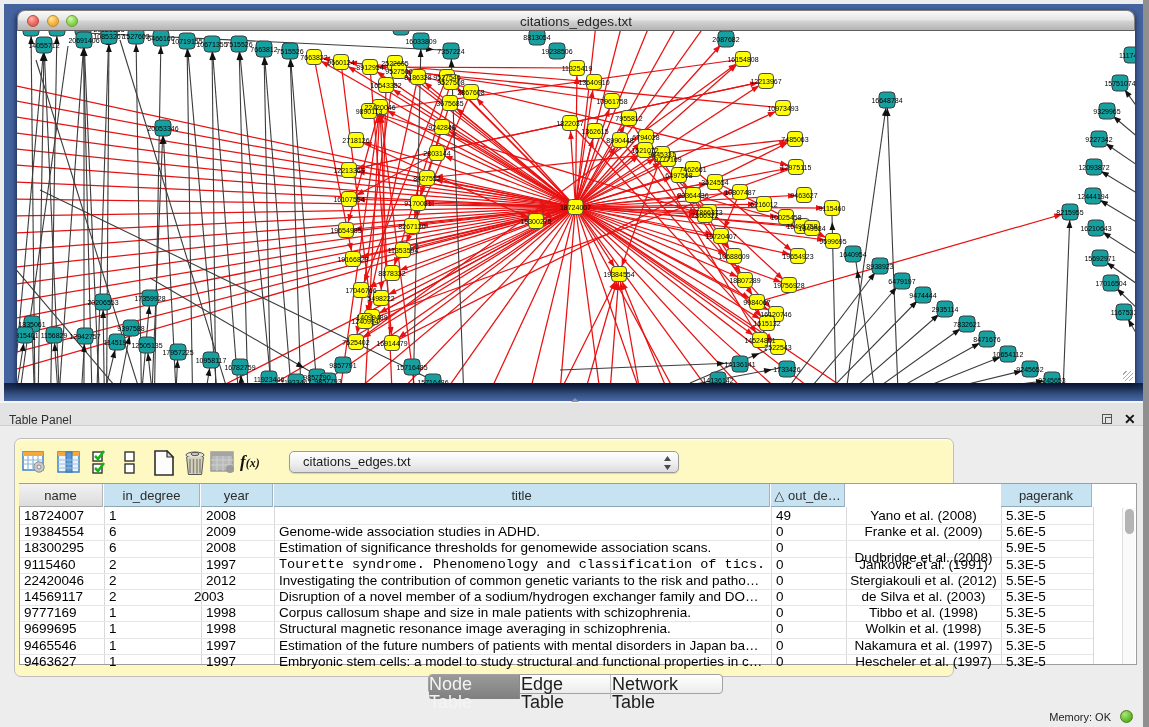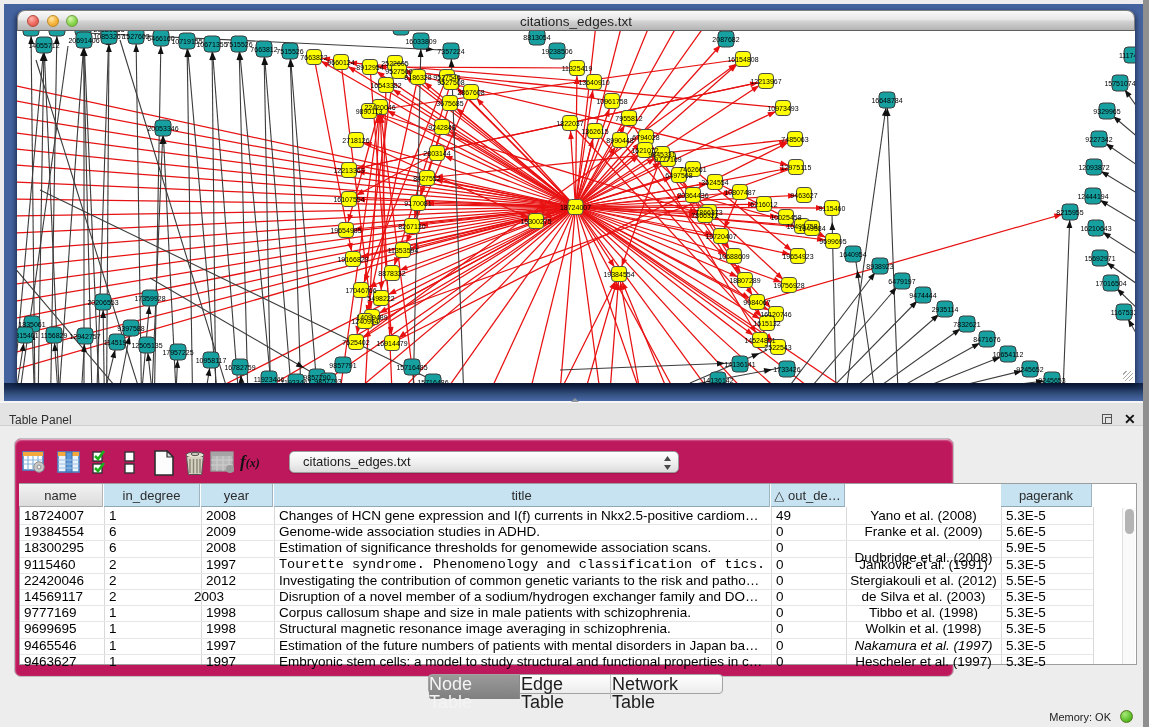--- a/index.html
+++ b/index.html
@@ -20,21 +20,21 @@
 svg .nl{font-family:"Liberation Sans",sans-serif;font-size:7px;fill:#000;text-anchor:middle}
 #grip{position:absolute;right:2px;bottom:2px;width:10px;height:10px;background:
  repeating-linear-gradient(135deg,transparent 0 2px,#aaa 2px 3px)}
 
 #panelTitle{position:absolute;left:0;top:401px;width:1149px;height:25px;background:#e3e3e3;border-top:2px solid #f5f5f5;border-bottom:1px solid #cfcfcf}
 #panelTitle span{position:absolute;left:9px;top:10px;font-size:12px;color:#303030}
 #ptX{position:absolute;left:1124px;top:8px;font-size:14px;font-weight:bold;color:#111}
 #ptR{position:absolute;left:1102px;top:11px;width:10px;height:10px;border:1px solid #555}
 #ptR:before{content:'';position:absolute;left:2px;top:2px;width:5px;height:5px;border:1px solid #555}
 #below{position:absolute;left:0;top:433px;width:1149px;height:294px;background:#ededed}
-#box{position:absolute;left:14px;top:5px;width:940px;height:239px;background:#be185d;border:1px solid #bdbdbd;border-radius:7px;box-shadow:inset 0 1px 2px rgba(255,255,255,.8)}
+#box{position:absolute;left:14px;top:5px;width:940px;height:239px;background:#fef9c3;border:1px solid #bdbdbd;border-radius:7px;box-shadow:inset 0 1px 2px rgba(255,255,255,.8)}
 .ic{position:absolute;top:11px}
 #dd{position:absolute;left:274px;top:12px;width:390px;height:22px;border:1px solid #9b9b9b;border-radius:5px;background:linear-gradient(#ffffff,#ededed 60%,#dcdcdc);box-shadow:0 1px 1px rgba(0,0,0,.15)}
 #dd span{position:absolute;left:13px;top:2px;font-size:13px;color:#1a1a1a}
 #tbl{position:absolute;left:4px;top:44px;width:1118px;height:182px;background:#fff;border:1px solid #9d9d9d;border-radius:0}
 .hc{position:absolute;top:0px;height:23px;font-size:13px;color:#2c2c2c;text-align:center;line-height:23px;border-right:1px solid #9fb4c0;border-bottom:1px solid #8fa8b6}
 .hb{background:#c7e3f2}
 .hg{background:linear-gradient(#f2f2f2,#dcdcdc);border-right:1px solid #b5b5b5;border-bottom:1px solid #a8a8a8}
 .cell{position:absolute;height:16px;font-size:13.5px;line-height:16.5px;color:#000;white-space:nowrap;overflow:hidden}
 .gv{position:absolute;top:23px;width:1px;height:157px;background:#d9d9d9}
 .gh{position:absolute;left:0;width:1073px;height:1px;background:#e6e6e6}
@@ -847,21 +847,20 @@
           <div class="gh" style="top:72.6px"></div>
           <div class="gh" style="top:88.8px"></div>
           <div class="gh" style="top:105.0px"></div>
           <div class="gh" style="top:121.2px"></div>
           <div class="gh" style="top:137.4px"></div>
           <div class="gh" style="top:153.6px"></div>
           <div class="gh" style="top:169.8px"></div>
      <div class="cell" style="top:24px;left:4px;width:79px;">18724007</div>
 <div class="cell" style="top:24px;left:89px;width:91px;">1</div>
 <div class="cell" style="top:24px;left:186px;width:67px;">2008</div>
-<div class="cell" style="top:24px;left:259px;width:491px;">Changes of HCN gene expression and I(f) currents in Nkx2.5-positive cardiom…</div>
 <div class="cell" style="top:24px;left:756px;width:69px;">49</div>
 <div class="cell" style="top:24px;left:826px;width:155px;text-align:center;">Yano et al. (2008)</div>
 <div class="cell" style="top:24px;left:986px;width:86px;">5.3E-5</div>
 <div class="cell" style="top:40px;left:4px;width:79px;">19384554</div>
 <div class="cell" style="top:40px;left:89px;width:91px;">6</div>
 <div class="cell" style="top:40px;left:186px;width:67px;">2009</div>
 <div class="cell" style="top:40px;left:259px;width:491px;">Genome-wide association studies in ADHD.</div>
 <div class="cell" style="top:40px;left:756px;width:69px;">0</div>
 <div class="cell" style="top:40px;left:826px;width:155px;text-align:center;">Franke et al. (2009)</div>
 <div class="cell" style="top:40px;left:986px;width:86px;">5.6E-5</div>
@@ -905,21 +904,21 @@
 <div class="cell" style="top:137px;left:186px;width:67px;">1998</div>
 <div class="cell" style="top:137px;left:259px;width:491px;">Structural magnetic resonance image averaging in schizophrenia.</div>
 <div class="cell" style="top:137px;left:756px;width:69px;">0</div>
 <div class="cell" style="top:137px;left:826px;width:155px;text-align:center;">Wolkin et al. (1998)</div>
 <div class="cell" style="top:137px;left:986px;width:86px;">5.3E-5</div>
 <div class="cell" style="top:154px;left:4px;width:79px;">9465546</div>
 <div class="cell" style="top:154px;left:89px;width:91px;">1</div>
 <div class="cell" style="top:154px;left:186px;width:67px;">1997</div>
 <div class="cell" style="top:154px;left:259px;width:491px;">Estimation of the future numbers of patients with mental disorders in Japan ba…</div>
 <div class="cell" style="top:154px;left:756px;width:69px;">0</div>
-<div class="cell" style="top:154px;left:826px;width:155px;text-align:center;font-style:italic;">Nakamura et al. (1997)</div>
+<div class="cell" style="top:154px;left:826px;width:155px;text-align:center;">Nakamura et al. (1997)</div>
 <div class="cell" style="top:154px;left:986px;width:86px;">5.3E-5</div>
 <div class="cell" style="top:170px;left:4px;width:79px;">9463627</div>
 <div class="cell" style="top:170px;left:89px;width:91px;">1</div>
 <div class="cell" style="top:170px;left:186px;width:67px;">1997</div>
 <div class="cell" style="top:170px;left:259px;width:491px;">Embryonic stem cells: a model to study structural and functional properties in c…</div>
 <div class="cell" style="top:170px;left:756px;width:69px;">0</div>
 <div class="cell" style="top:170px;left:826px;width:155px;text-align:center;">Hescheler et al. (1997)</div>
 <div class="cell" style="top:170px;left:986px;width:86px;">5.3E-5</div>
      <div id="sb">
             <div id="sbt"></div>

